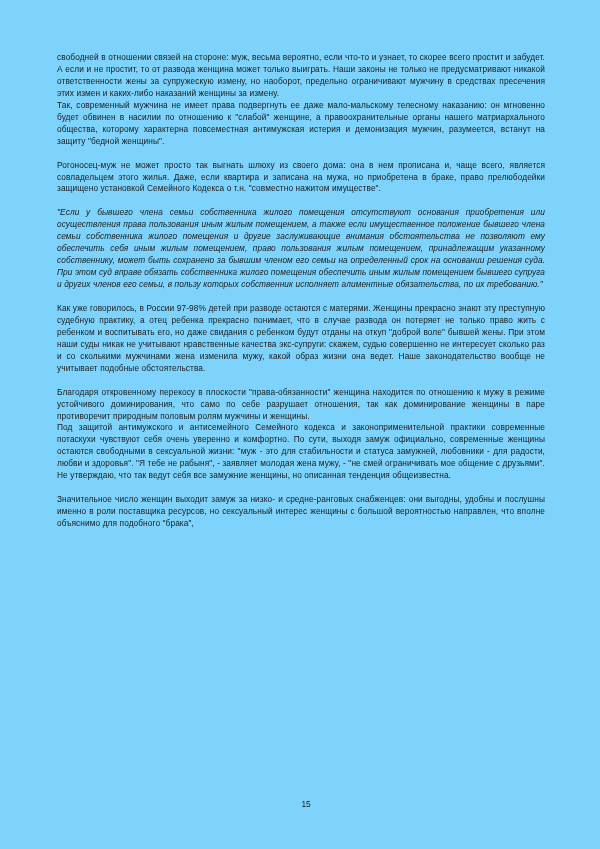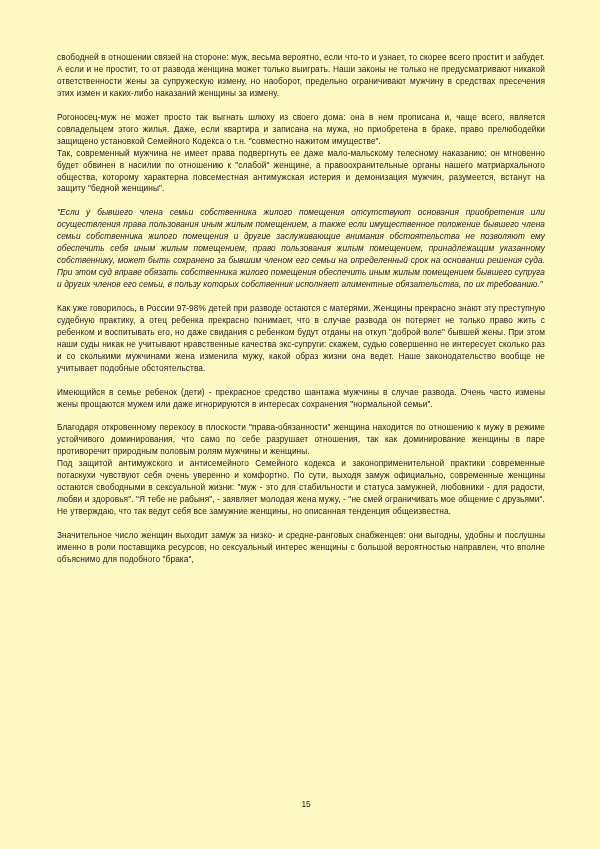--- a/index.html
+++ b/index.html
@@ -12,21 +12,21 @@
     height: 849px;
     background: #ffffff;
     font-family: "Liberation Sans", "DejaVu Sans", sans-serif;
     color: #1a1a1a;
     overflow: hidden;
   }
   .page {
     position: relative;
     width: 600px;
     height: 849px;
-    background: #fef9c3;
+    background: #7dd3fc;
     box-sizing: border-box;
   }
   .content {
     position: absolute;
     left: 57px;
     top: 52px;
     width: 488px;
   }
   p.para {
     margin: 0;
@@ -57,23 +57,22 @@
     font-family: "Liberation Sans", "DejaVu Sans", sans-serif;
     padding-left: 12px;
   }
 </style>
 </head>
 <body>
 
 <div class="page">
   <div class="content">
     <p class="para">свободней в отношении связей на стороне: муж, весьма вероятно, если что-то и узнает, то скорее всего простит и забудет. А если и не простит, то от развода женщина может только выиграть. Наши законы не только не предусматривают никакой ответственности жены за супружескую измену, но наоборот, предельно ограничивают мужчину в средствах пресечения этих измен и каких-либо наказаний женщины за измену.</p>
+    <p class="para">Так, современный мужчина не имеет права подвергнуть ее даже мало-мальскому телесному наказанию: он мгновенно будет обвинен в насилии по отношению к "слабой" женщине, а правоохранительные органы нашего матриархального общества, которому характерна повсеместная антимужская истерия и демонизация мужчин, разумеется, встанут на защиту "бедной женщины".</p>
     <p class="para gap">Рогоносец-муж не может просто так выгнать шлюху из своего дома: она в нем прописана и, чаще всего, является совладельцем этого жилья.  Даже, если квартира и записана на мужа, но приобретена в браке, право прелюбодейки защищено установкой Семейного Кодекса о т.н. "совместно нажитом имуществе".</p>
-    <p class="para">Так, современный мужчина не имеет права подвергнуть ее даже мало-мальскому телесному наказанию: он мгновенно будет обвинен в насилии по отношению к "слабой" женщине, а правоохранительные органы нашего матриархального общества, которому характерна повсеместная антимужская истерия и демонизация мужчин, разумеется, встанут на защиту "бедной женщины".</p>
     <p class="para italic gap">"Если у бывшего члена семьи собственника жилого помещения отсутствуют основания приобретения или осуществления права пользования иным жилым помещением, а также если имущественное положение бывшего члена семьи собственника жилого помещения и другие заслуживающие внимания обстоятельства не позволяют ему обеспечить себя иным жилым помещением, право пользования жилым помещением, принадлежащим указанному собственнику, может быть сохранено за бывшим членом его семьи на определенный срок на основании решения суда. При этом суд вправе обязать собственника жилого помещения обеспечить иным жилым помещением бывшего супруга и других членов его семьи, в пользу которых собственник исполняет алиментные обязательства, по их требованию."</p>
     <p class="para gap">Как уже говорилось, в России 97-98% детей при разводе остаются с матерями. Женщины прекрасно знают эту преступную судебную практику, а отец ребенка прекрасно понимает, что в случае развода он потеряет не только право жить с ребенком и воспитывать его, но даже свидания с ребенком будут отданы на откуп "доброй воле" бывшей жены. При этом наши суды никак не учитывают нравственные качества экс-супруги: скажем, судью совершенно не интересует сколько раз и со сколькими мужчинами жена изменила мужу, какой образ жизни она ведет. Наше законодательство вообще не учитывает подобные обстоятельства.</p>
-    <p class="para gap">Имеющийся в семье ребенок (дети) - прекрасное средство шантажа мужчины в случае развода. Очень часто измены жены прощаются мужем или даже игнорируются в интересах сохранения "нормальной семьи".</p>
     <p class="para gap">Благодаря откровенному перекосу в плоскости "права-обязанности" женщина находится по отношению к мужу в режиме устойчивого доминирования, что само по себе разрушает отношения, так как доминирование женщины в паре противоречит природным половым ролям мужчины и женщины.</p>
     <p class="para">Под защитой антимужского и антисемейного Семейного кодекса и законоприменительной практики современные потаскухи чувствуют себя очень уверенно и комфортно. По сути, выходя замуж официально, современные женщины остаются свободными в сексуальной жизни: "муж - это для стабильности и статуса замужней, любовники - для радости, любви и здоровья". "Я тебе не рабыня", - заявляет молодая жена мужу, - "не смей ограничивать мое общение с друзьями". Не утверждаю, что так ведут себя все замужние женщины, но описанная тенденция общеизвестна.</p>
     <p class="para gap">Значительное число женщин выходит замуж за низко- и средне-ранговых снабженцев: они выгодны, удобны и послушны именно в роли поставщика ресурсов, но сексуальный интерес женщины с большой вероятностью направлен, что вполне объяснимо для подобного "брака",</p>
   </div>
   <div class="pagenum">15</div>
 </div>
 
 </body></html>

